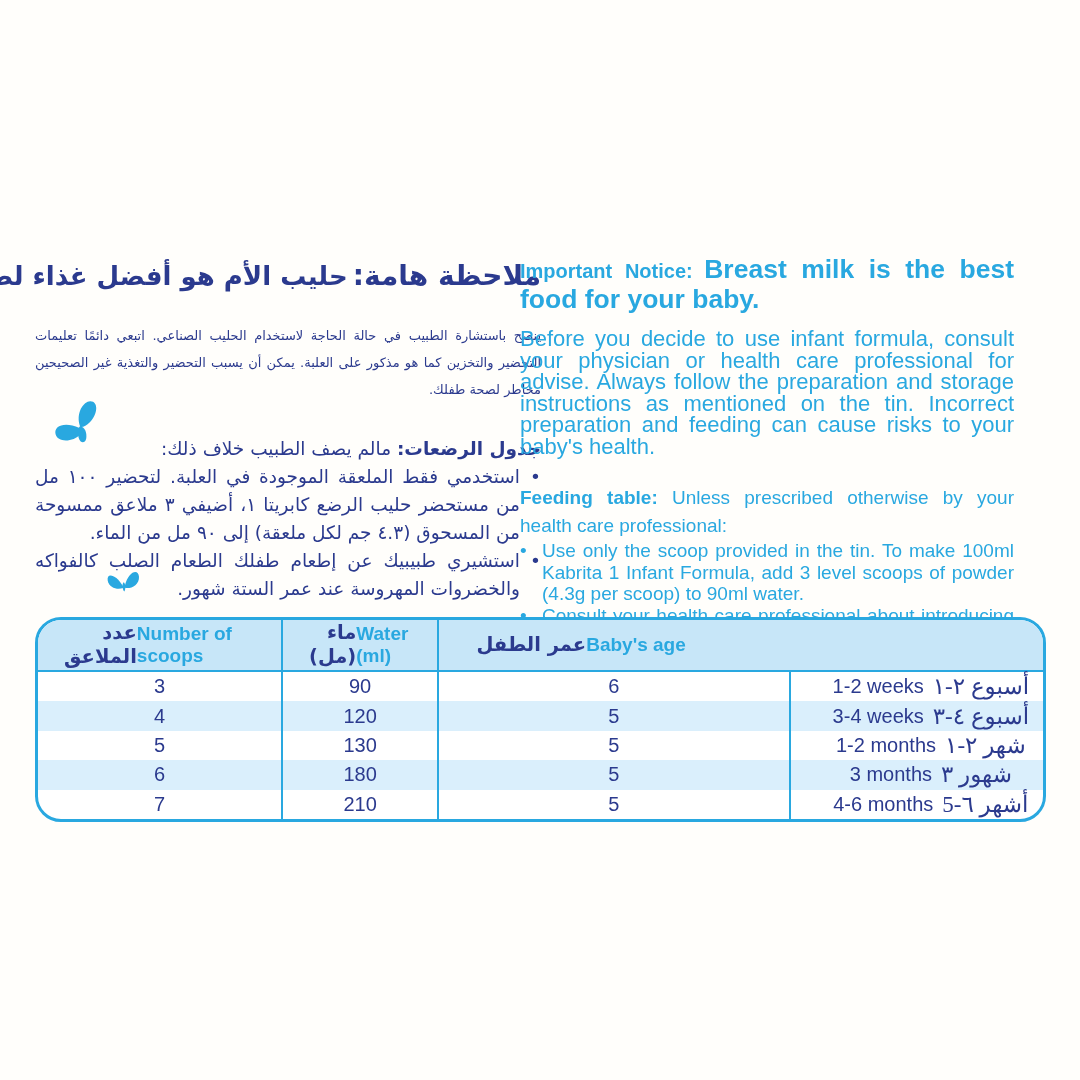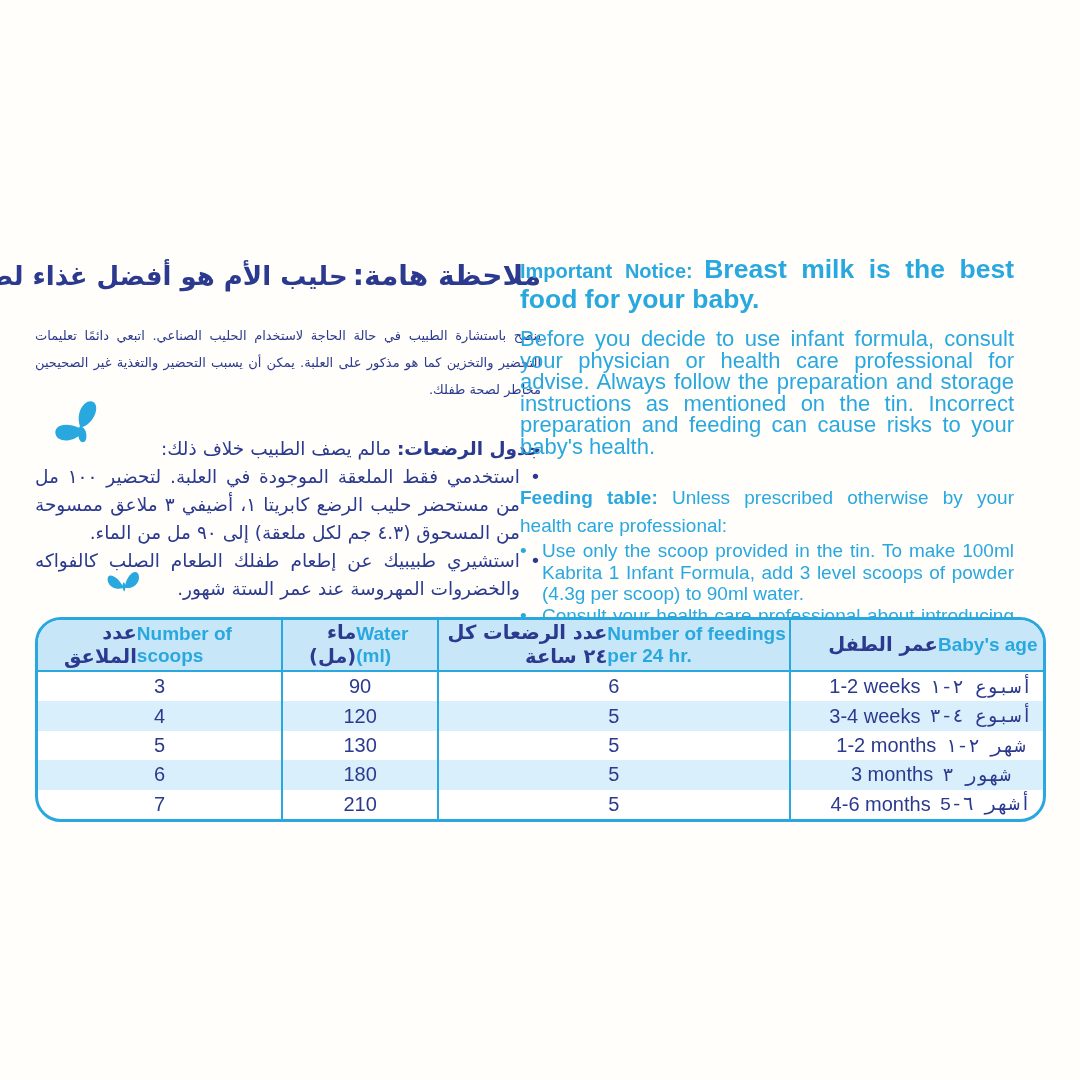--- a/index.html
+++ b/index.html
@@ -62,21 +62,21 @@
   .t-row.alt{ background:var(--alt-bg); }
   .t-cell{ display:flex; flex-direction:row; align-items:center; justify-content:center; }
   .c1{ width:24.4%; } .c2{ width:15.5%; } .c3{ width:35.0%; } .c4{ width:25.1%;padding-left:32px; }
   .c1,.c2,.c3{ border-right:2px solid var(--cyan); }
   .h-ar{ font-size:19.5px; font-weight:700; color:var(--navy); line-height:24px;
          font-family:"DejaVu Sans","Liberation Sans",sans-serif; direction:rtl;}
   .h-en{ font-size:19px; font-weight:700; color:var(--cyan); line-height:22px;}
   .d-val{ font-size:20px; color:var(--navy); }
   .age-cell{ flex-direction:row; gap:9px; }
   .age-en{ font-size:20px; color:var(--navy); }
-  .age-ar{ font-size:19px; color:var(--navy); font-family:Liberation Mono, monospace;}
+  .age-ar{ font-size:23px; color:var(--navy); font-family:Liberation Serif, serif;}
   .age-ar .num{ unicode-bidi:bidi-override; direction:ltr; }
   .age-ar .word{ direction:rtl; unicode-bidi:isolate; margin-right:4px;}
 </style>
 </head>
 <body>
 
 <div class="col-ar">
   <div class="ar-heading">
     <span class="lbl">ملاحظة هامة:</span>
     <span class="ttl">حليب الأم هو أفضل غذاء لطفلك</span>
@@ -140,24 +140,20 @@
 <div class="feed-table">
   <div class="t-head">
     <div class="t-cell c1">
       <div class="h-ar">عدد الملاعق</div>
       <div class="h-en">Number of scoops</div>
     </div>
     <div class="t-cell c2">
       <div class="h-ar">ماء (مل)</div>
       <div class="h-en">Water (ml)</div>
     </div>
-    <div class="t-cell c3">
-      <div class="h-ar">عدد الرضعات كل ٢٤ ساعة</div>
-      <div class="h-en">Number of feedings per 24 hr.</div>
-    </div>
     <div class="t-cell c4">
       <div class="h-ar">عمر الطفل</div>
       <div class="h-en">Baby's age</div>
     </div>
   </div>
 
   <div class="t-row">
     <div class="t-cell c1 d-val">3</div>
     <div class="t-cell c2 d-val">90</div>
     <div class="t-cell c3 d-val">6</div>

